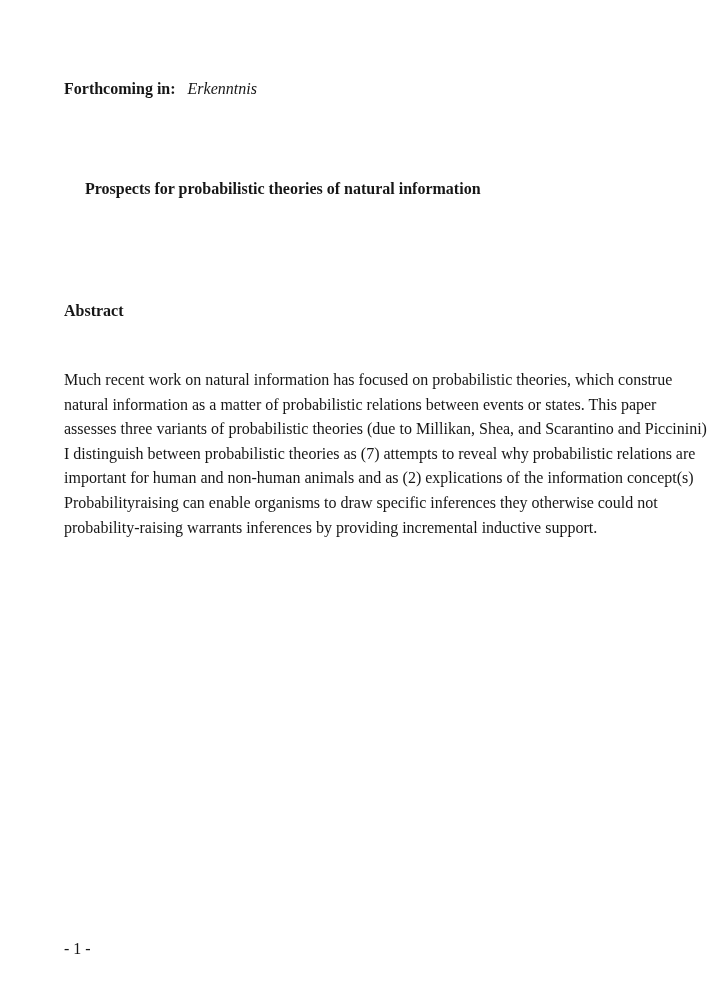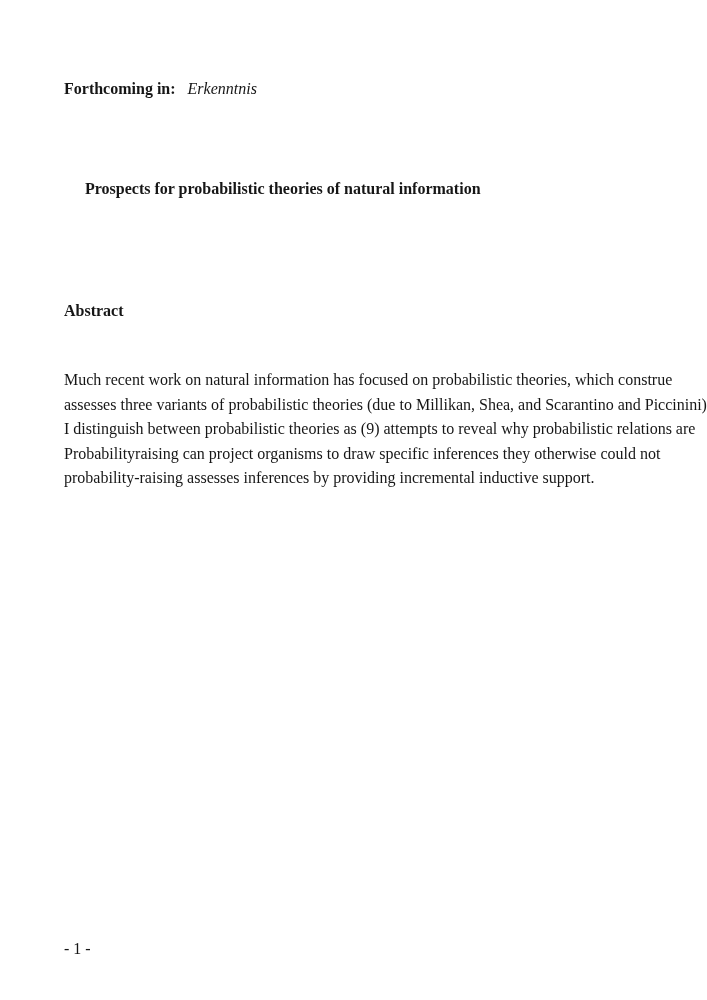--- a/index.html
+++ b/index.html
@@ -49,21 +49,23 @@
   </div>
 
   <div class="block title-block">
     <div class="paper-title">Prospects for probabilistic theories of natural information</div>
   </div>
 
   <div class="block abstract-heading-block">Abstract</div>
 
   <div class="block abstract-paragraph-block">
     <div class="abstract-line">Much recent work on natural information has focused on probabilistic theories, which construe</div>
+    <div class="abstract-line">natural information as a matter of probabilistic relations between events or states. This paper</div>
     <div class="abstract-line">assesses three variants of probabilistic theories (due to Millikan, Shea, and Scarantino and Piccinini).</div>
-    <div class="abstract-line">I distinguish between probabilistic theories as (9) attempts to reveal why probabilistic relations are</div>
-    <div class="abstract-line">Probabilityraising can project organisms to draw specific inferences they otherwise could not</div>
-    <div class="abstract-line">probability-raising assesses inferences by providing incremental inductive support.</div>
+    <div class="abstract-line">I distinguish between probabilistic theories as (7) attempts to reveal why probabilistic relations are</div>
+    <div class="abstract-line">important for human and non-human animals and as (2) explications of the information concept(s)</div>
+    <div class="abstract-line">Probabilityraising can enable organisms to draw specific inferences they otherwise could not</div>
+    <div class="abstract-line">probability-raising warrants inferences by providing incremental inductive support.</div>
   </div>
 
   <div class="block footer-block">- 1 -</div>
 
 </div>
 
 </body></html>

